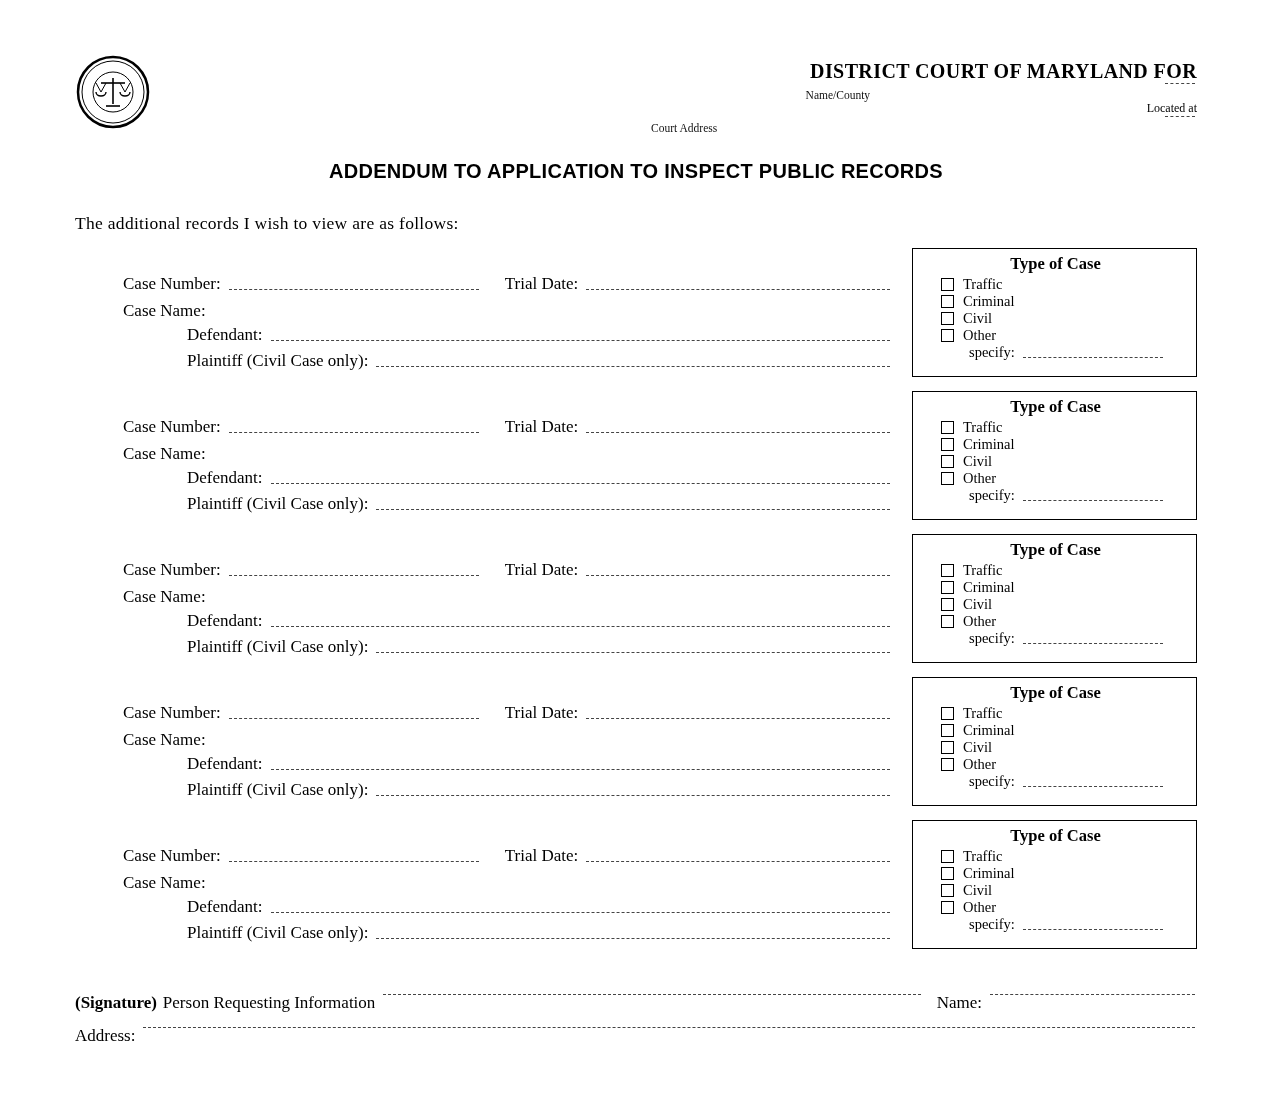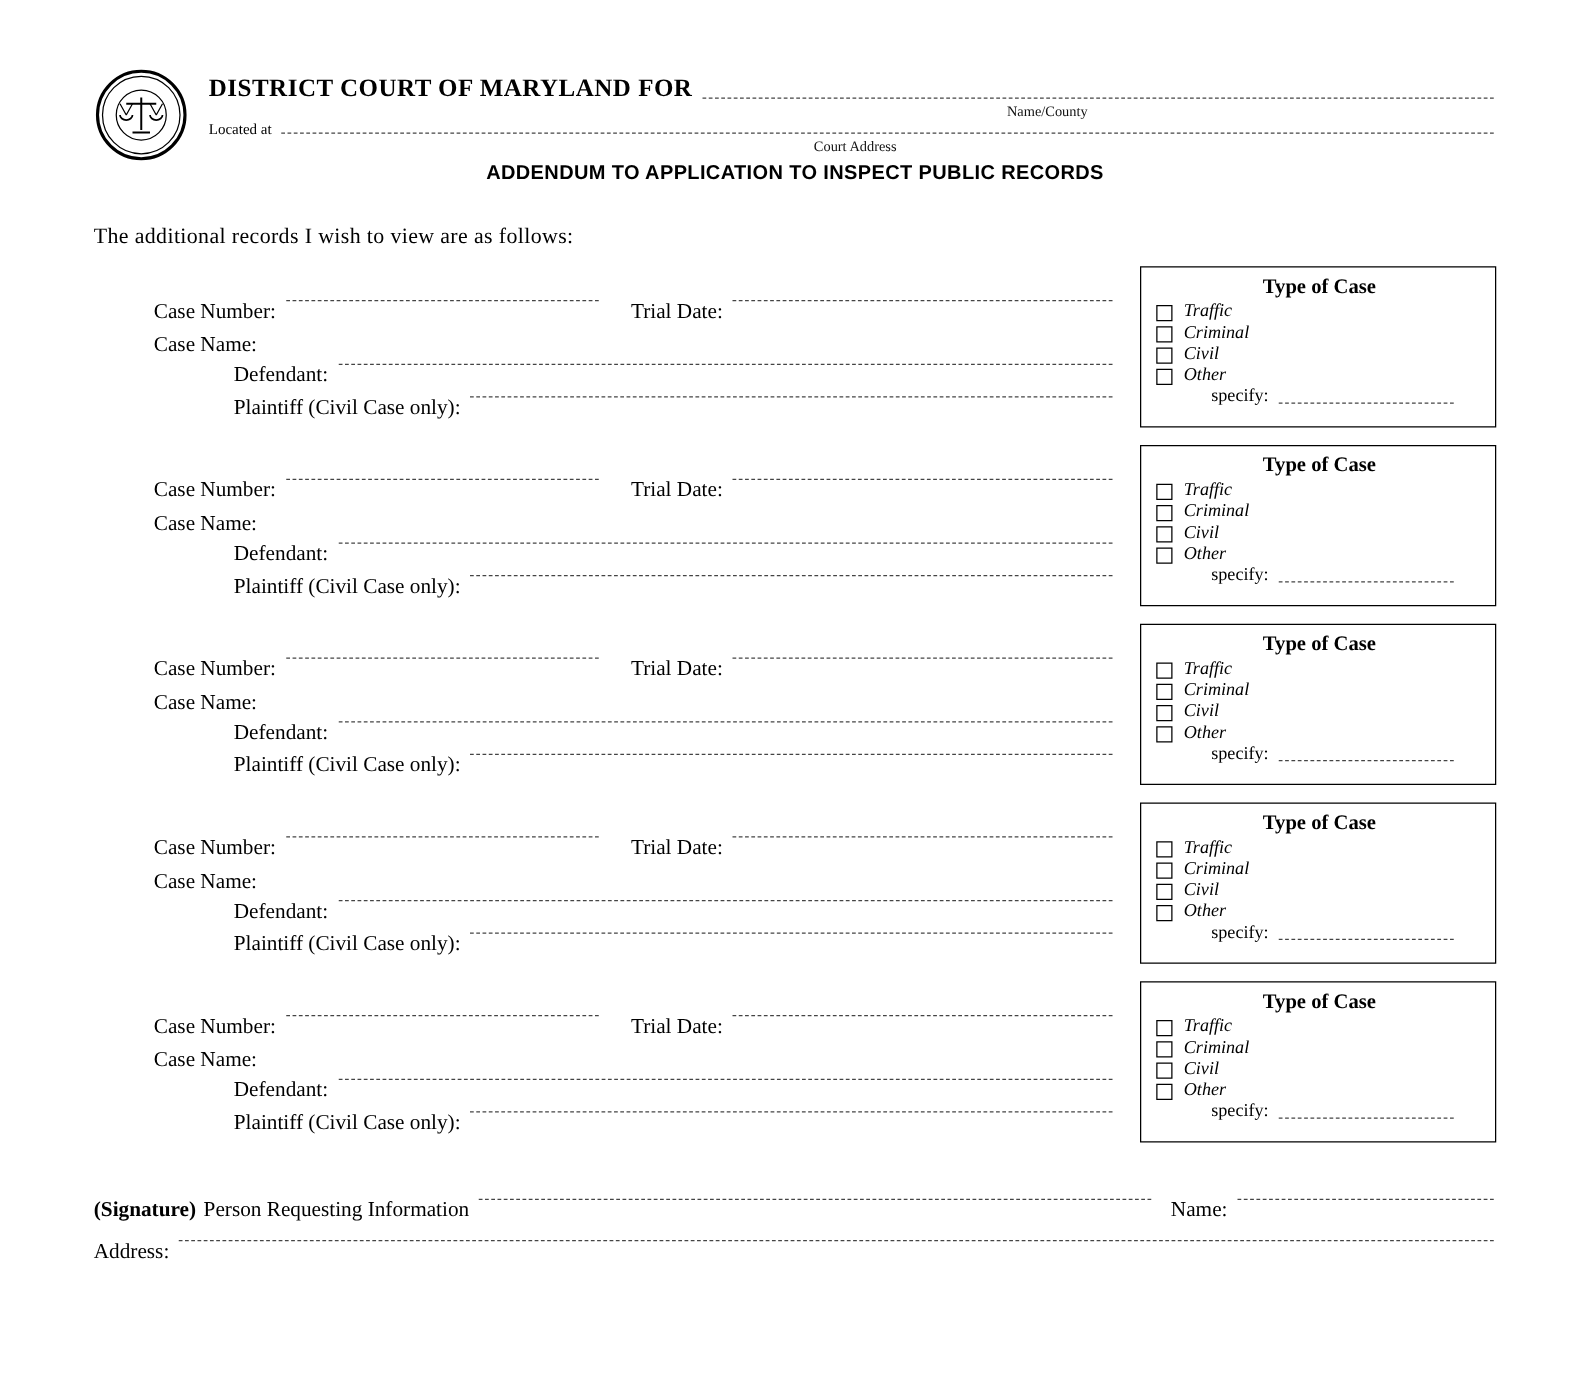--- a/index.html
+++ b/index.html
@@ -14,21 +14,21 @@
     width: 1275px;
     min-height: 1100px;
     padding: 52px 78px 30px 75px;
     position: relative;
   }
 
   
   .header { display: flex; align-items: flex-start; }
   .seal { width: 76px; height: 76px; flex: 0 0 auto; margin-top: 2px; }
   .header-lines { flex: 1; margin-left: 16px; padding-top: 8px; }
-  .hrow { display: flex; align-items: flex-end; }
+  .hrow { display: flex; align-items: flex-end; flex-direction: column; }
   .court-title {
     font-weight: bold;
     font-size: 20px;
     letter-spacing: 0.4px;
     white-space: nowrap;
   }
   .located-label { font-size: 12px; white-space: nowrap; }
   .fill-line {
     flex: 1;
     border-bottom: 1px dashed #444;
@@ -42,66 +42,66 @@
     color: #111;
   }
   .caption.city-county { padding-left: 62%; margin-top: 1px; }
   .caption.court-address { padding-left: 47%; margin-top: 1px; margin-bottom: 2px; }
 
   
   .form-title {
     text-align: center;
     font-family: "Liberation Sans", sans-serif;
     font-weight: bold;
-    font-size: 16px;
+    font-size: 20px;
     letter-spacing: 0.3px;
+    margin-top: 24px;
   }
   .intro {
     font-size: 17.5px;
     margin-top: 30px;
     letter-spacing: 0.3px;
   }
 
   
   .case-blocks { margin-top: 4px; }
   .case-block {
     display: flex;
     align-items: stretch;
     margin-top: 14px;
   }
   .case-left {
     flex: 1;
     padding: 26px 20px 0 48px;
     font-size: 17px;
   }
-  .crow { display: flex; align-items: flex-start; margin-bottom: 7px; }
+  .crow { display: flex; align-items: flex-end; margin-bottom: 7px; }
   .crow label { white-space: nowrap; }
   .crow.indent { padding-left: 64px; margin-bottom: 6px; }
   .case-number-line { flex: none; width: 250px; margin-right: 26px; }
   .case-name-row { margin-bottom: 4px; }
 
   .type-box {
     flex: 0 0 285px;
     border: 1px solid #000;
     padding: 5px 10px 8px 12px;
     min-height: 122px;
   }
   .type-title {
     text-align: center;
     font-weight: bold;
     font-size: 16.5px;
     margin-bottom: 2px;
   }
   .opt {
     display: flex;
-    align-items: flex-end;
-    margin-left: 0;
+    align-items: center;
+    margin-left: 16px;
     line-height: 16px;
     margin-bottom: 1px;
-    font-style: italic;
   }
   .checkbox {
     width: 13px; height: 13px;
     border: 1.5px solid #000;
     display: inline-block;
     flex: 0 0 auto;
     margin-right: 9px;
     background: #fff;
   }
   .opt-label { font-size: 14.5px; }

